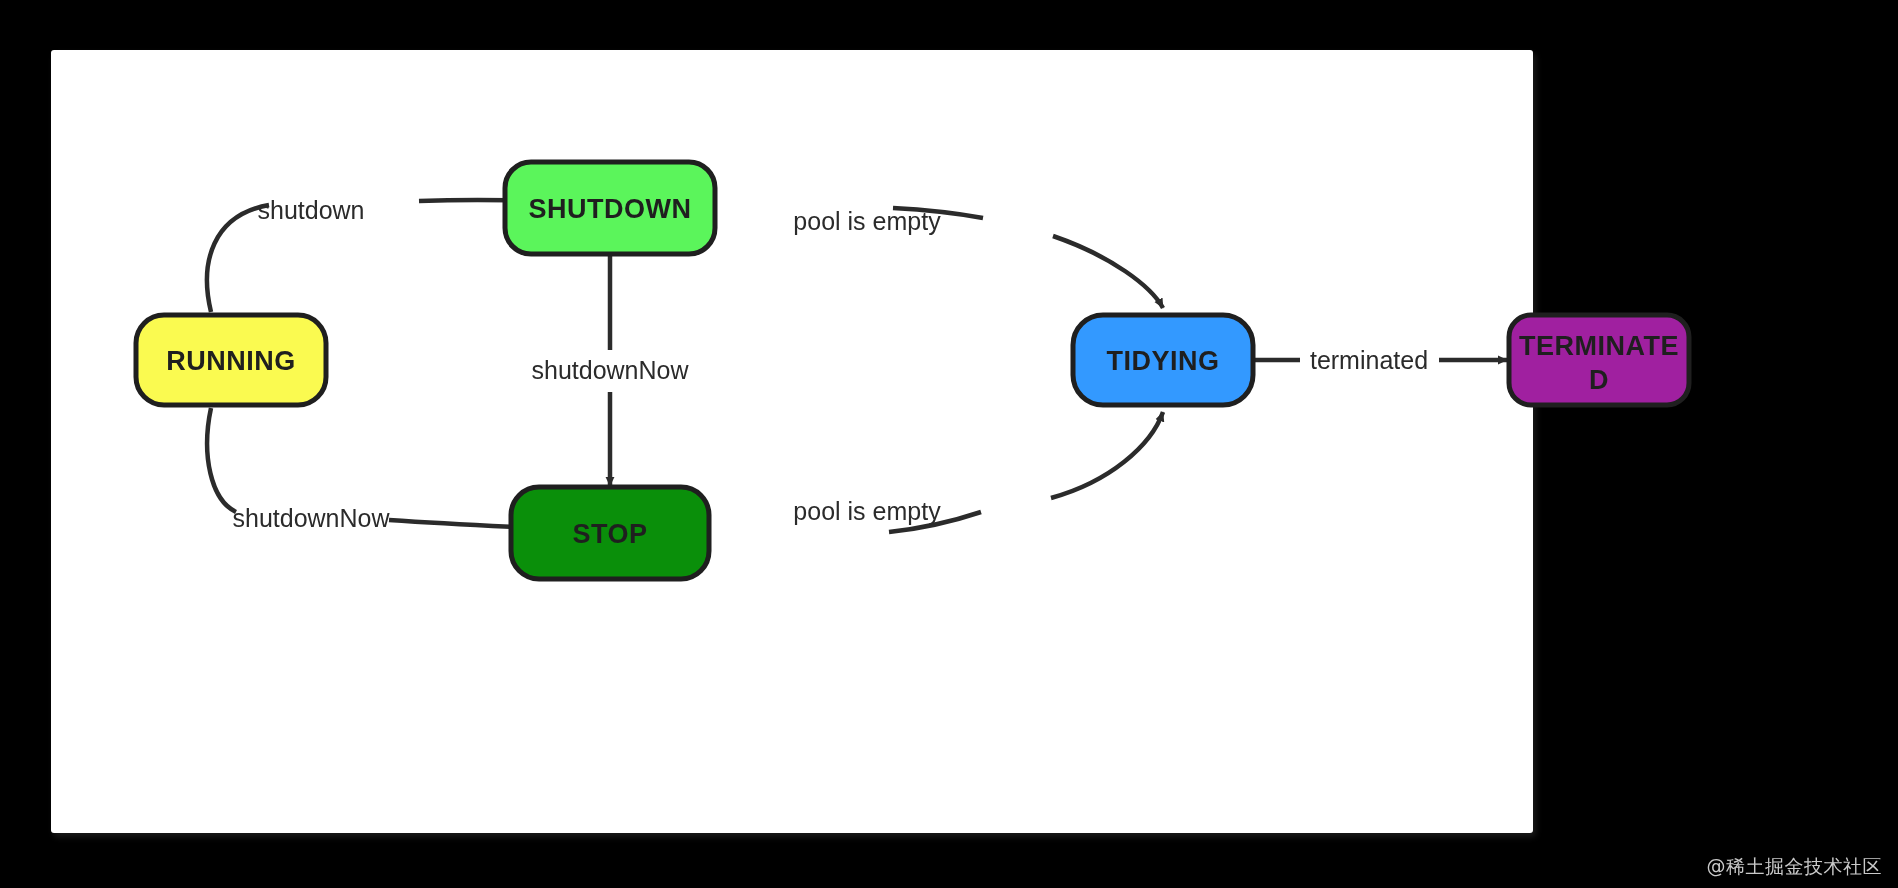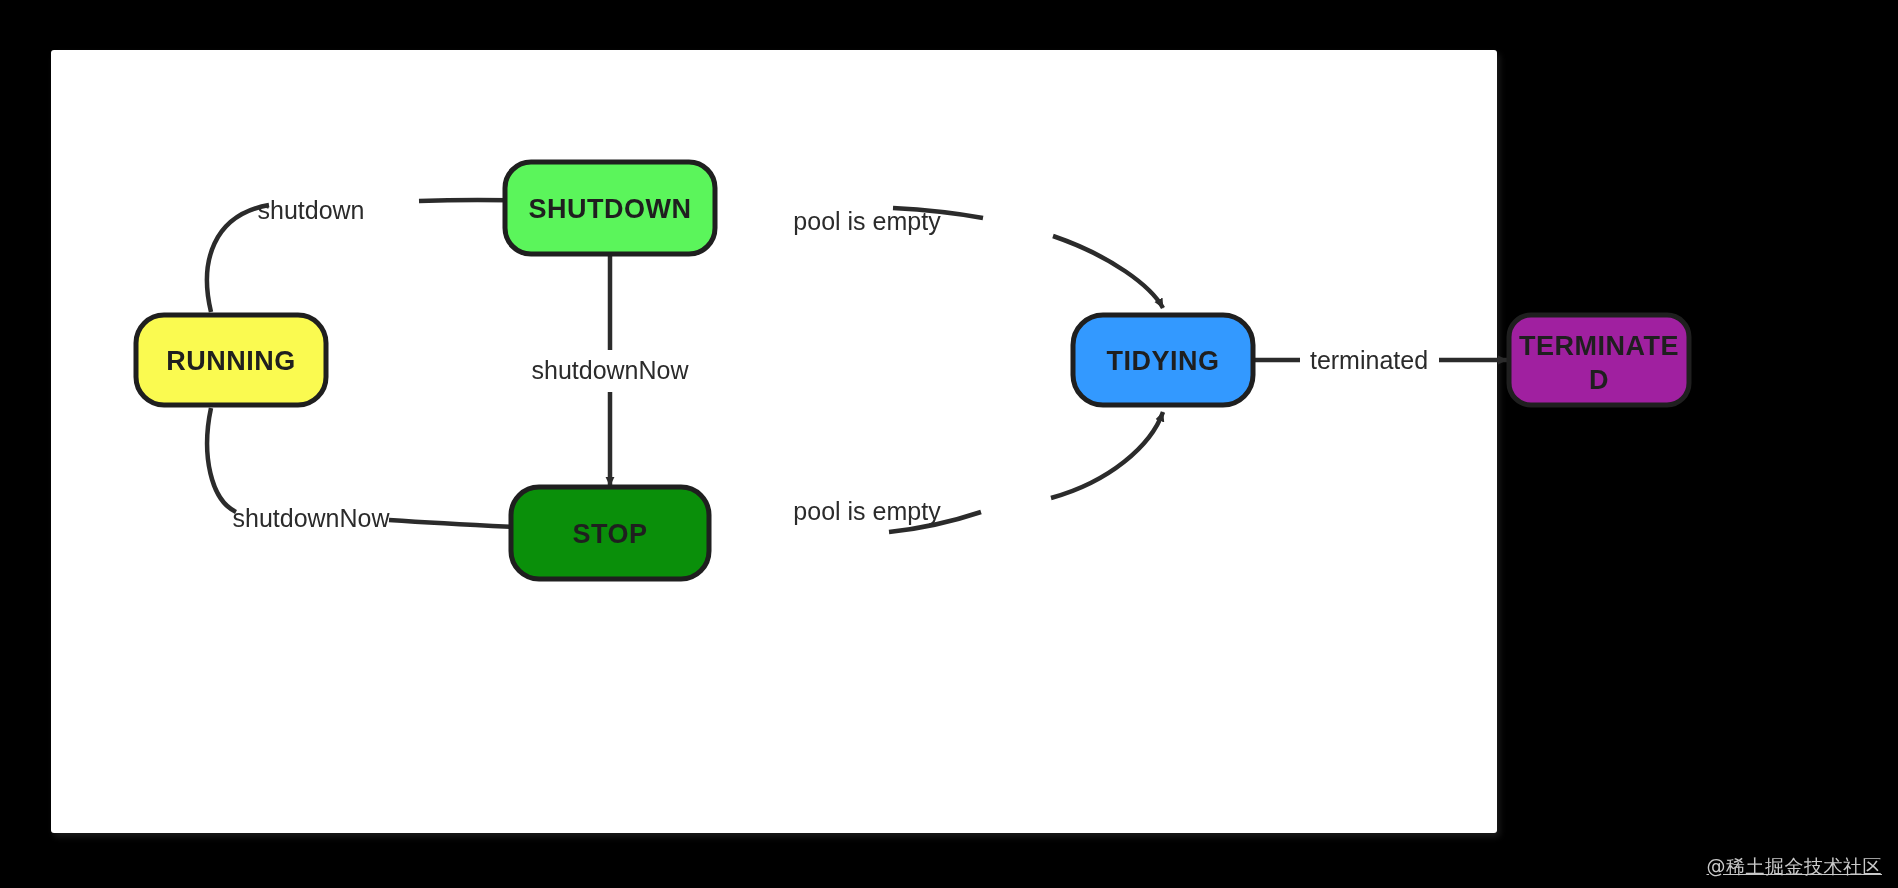--- a/index.html
+++ b/index.html
@@ -21,20 +21,21 @@
   }
   #canvas {
     position: absolute;
     left: 51px;
     top: 50px;
     width: 1446px;
     height: 783px;
     background: #ffffff;
     border-radius: 3px;
     box-shadow: 3px 4px 6px rgba(255,255,255,0.10);
+    padding-left: 36px;
   }
   #diagram-svg {
     position: absolute;
     left: 0;
     top: 0;
     width: 1799px;
     height: 783px;
     display: block;
   }
   .node-shape {
@@ -69,21 +70,20 @@
   }
   #watermark {
     position: absolute;
     right: 16px;
     bottom: 8px;
     font-family: "DejaVu Sans", sans-serif;
     font-size: 19px;
     color: #c9c9c9;
     letter-spacing: 0.5px;
     white-space: nowrap;
-    text-decoration: underline;
   }
 </style>
 </head>
 <body>
 
 <div id="stage">
 
   <div id="canvas">
     <svg id="diagram-svg" viewBox="0 0 1799 783">
 

